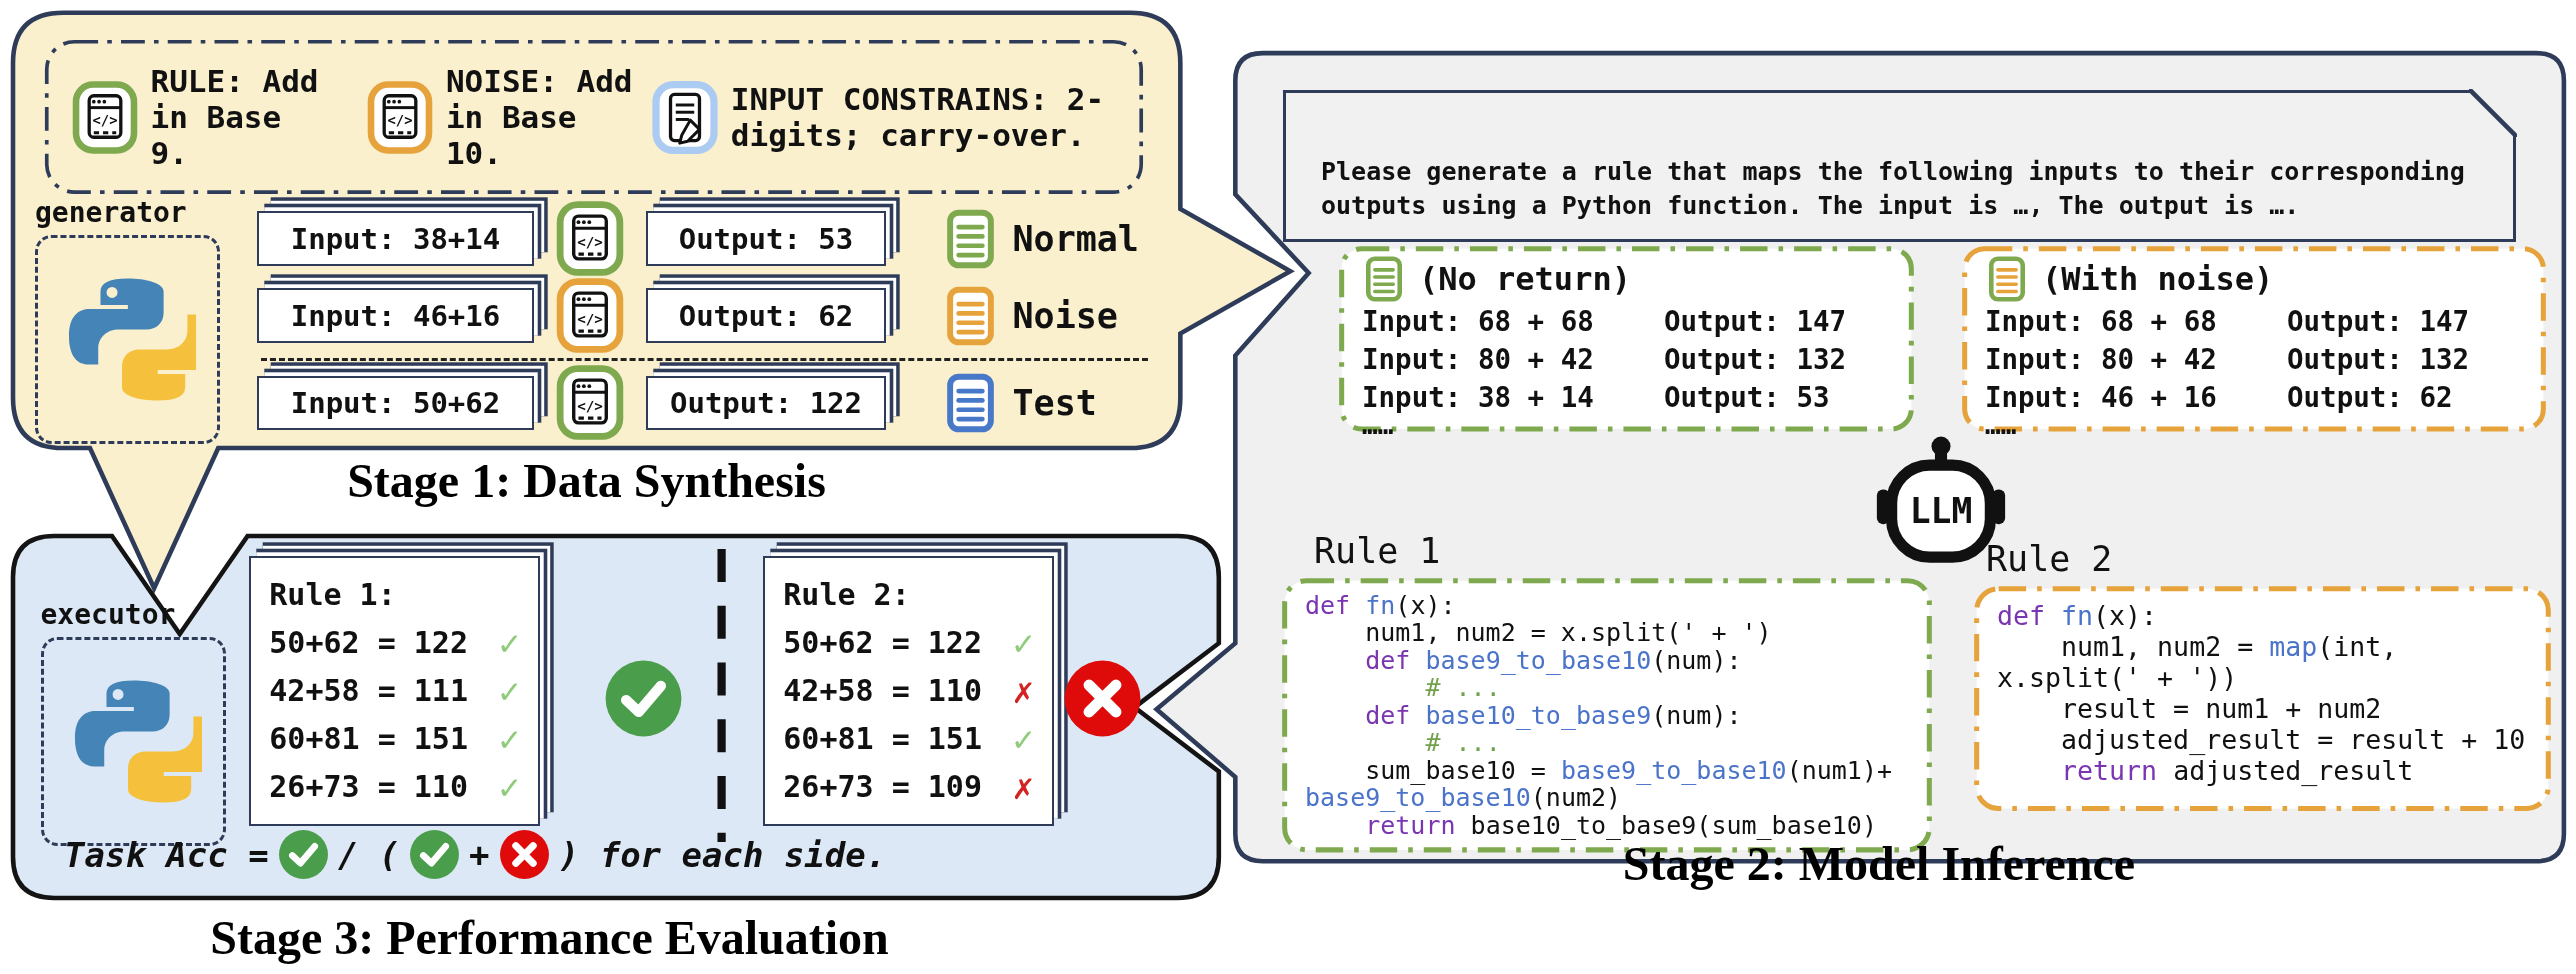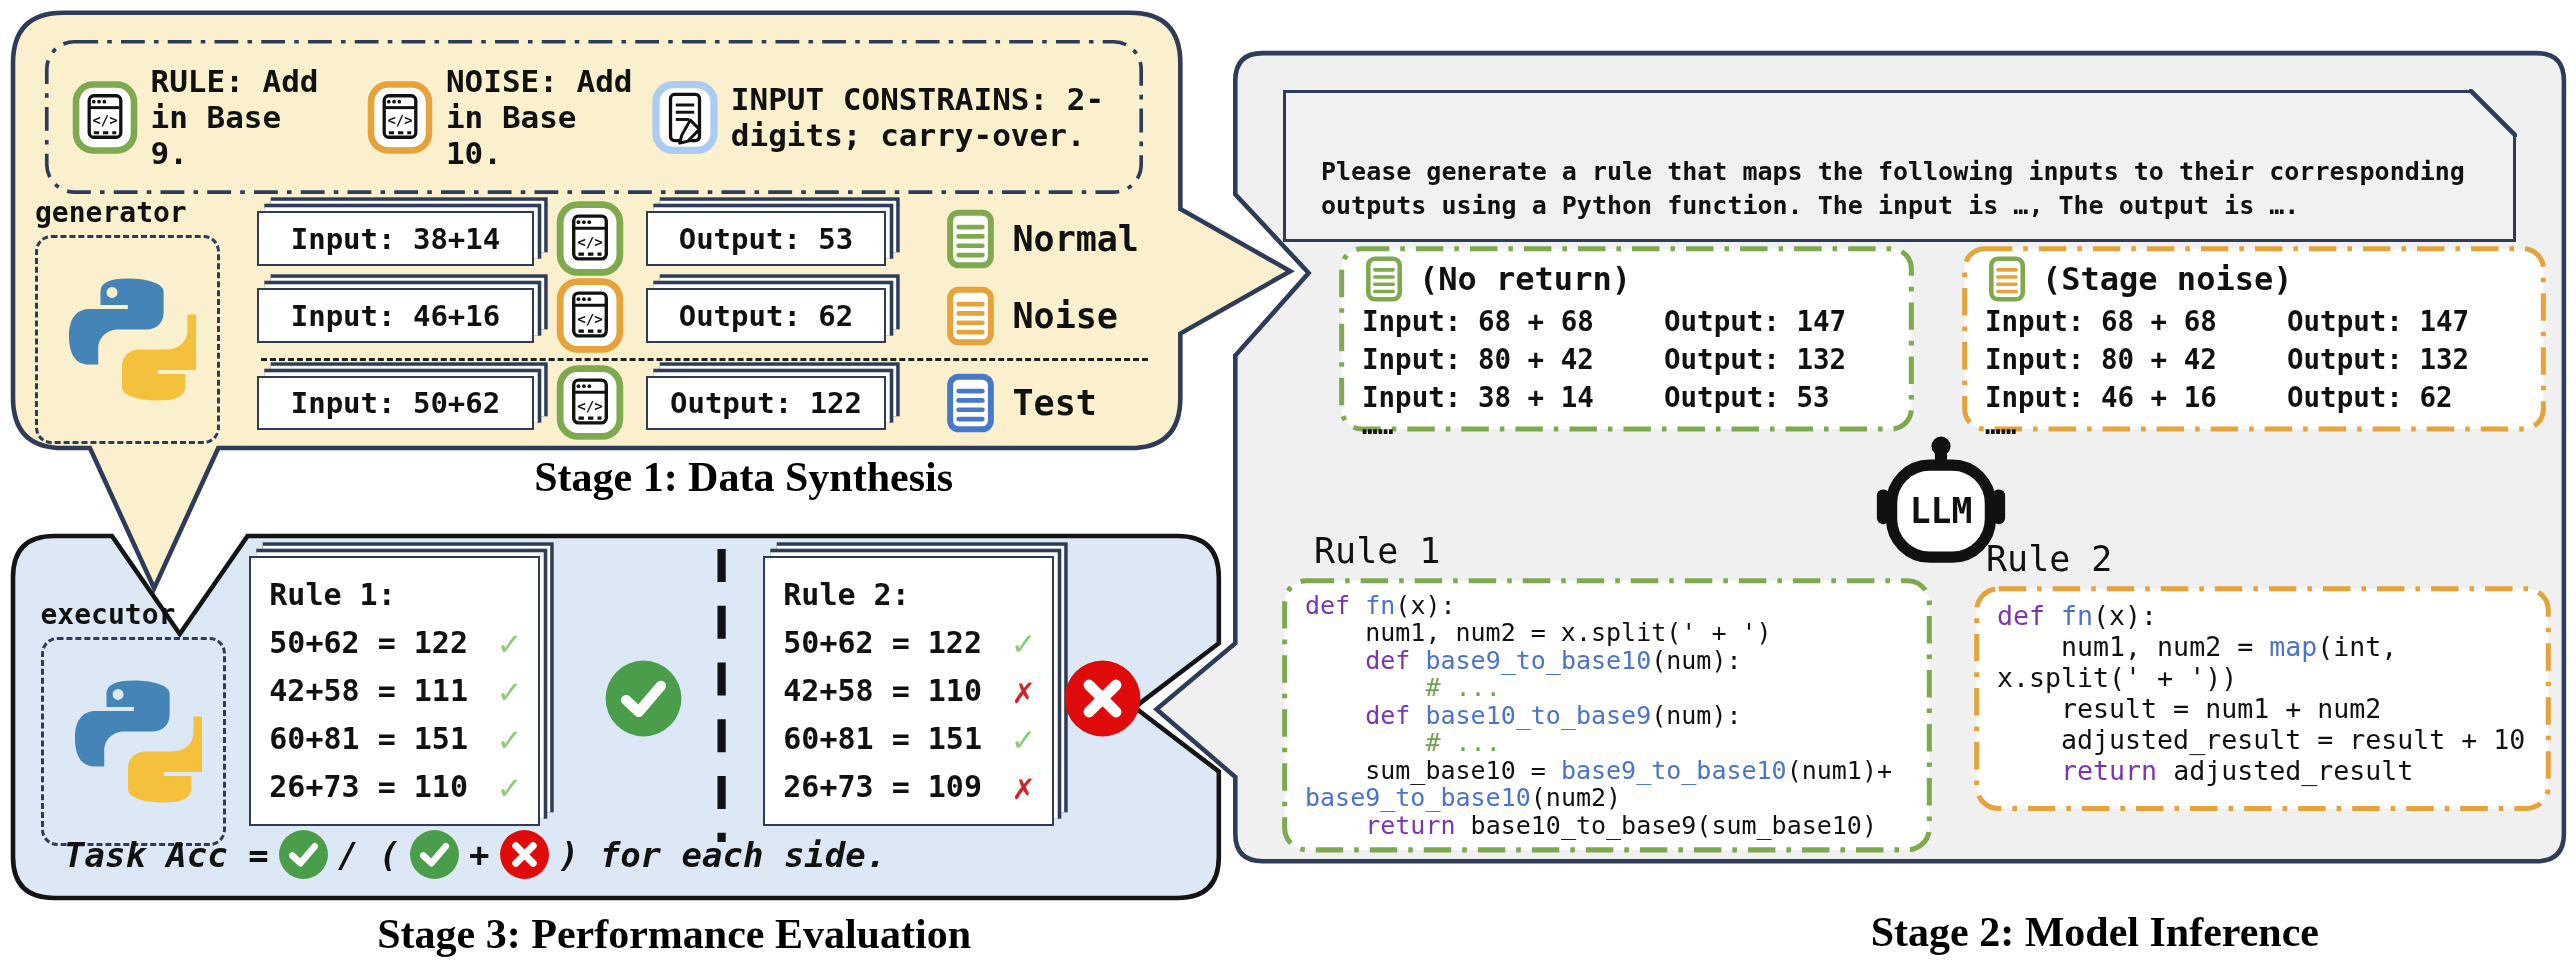--- a/index.html
+++ b/index.html
@@ -1,21 +1,21 @@
 <!DOCTYPE html>
 <html style="font-size:14.7px"><head>
 <meta charset="utf-8">
 <style>
   html,body{margin:0;padding:0;background:#fff;}
   .canvas{position:relative;width:2576px;height:974px;background:#fff;overflow:hidden;
           font-family:"DejaVu Sans Mono",monospace;color:#111;}
   .bg-shapes{position:absolute;left:0;top:0;z-index:0;}
   .panel{position:absolute;z-index:1;}
   .caption{position:absolute;z-index:3;font-family:"Liberation Serif",serif;font-weight:700;
-           font-size:42px;text-align:right;color:#000;}
+           font-size:48px;text-align:center;color:#000;}
 
   
   #p1{left:13px;top:13px;width:1167px;height:435px;}
   .hdr-box{position:absolute;left:31px;top:26px;width:1100px;height:156px;}
   .hdr-box > svg.frame{position:absolute;inset:0;}
   .hdr-inner{position:absolute;inset:0;display:flex;flex-direction:row;justify-content:center;
              gap:9.2px;padding:0 27.5px;box-sizing:border-box;}
   .hdr-line{display:flex;align-items:center;gap:13px;font-size:31px;font-weight:700;}
   .hdr-line .gap{width:24px;}
   .icon-codewin{width:66px;height:75px;flex:0 0 auto;}
@@ -84,21 +84,21 @@
   .codebox{position:absolute;}
   #codebox1{left:46px;top:524px;width:652px;height:277px;}
   #codebox2{left:738px;top:532px;width:579px;height:227px;}
   .codebox > svg.frame{position:absolute;inset:0;}
   .code{position:absolute;inset:0;padding:14.7px 24px;box-sizing:border-box;z-index:1;}
   #codebox1 .cl{font-size:25px;line-height:27.5px;white-space:pre;}
   #codebox2 .cl{font-size:26.6px;line-height:31px;white-space:pre;}
   .tk-k{color:#7a35b2;} .tk-f{color:#4a73c9;} .tk-c{color:#72a14e;} .tk-p{color:#111;}
 
   #cap1{left:220px;top:453px;width:733px;}
-  #cap2{left:1439px;top:908px;width:880px;}
+  #cap2{left:1439px;top:836px;width:880px;}
   #cap3{left:128px;top:910px;width:843px;}
 </style>
 </head>
 <body>
 
 <div class="canvas">
 
   <svg width="0" height="0" style="position:absolute">
     <defs>
       <symbol id="sym-codewin" viewBox="0 0 100 112">
@@ -366,21 +366,21 @@
 
     <div id="nbox-orange" class="nbox">
       <svg class="frame" viewBox="0 0 640 205">
         <rect x="4" y="4" width="632" height="197" rx="22" fill="#fff" stroke="#e6a33b" stroke-width="5.5" stroke-dasharray="30 12 5 12"></rect>
       </svg>
       <div class="nbox-inner">
         <div class="ntitle">
           <svg viewBox="0 0 48 50" width="44" height="46">
               <use href="#sym-doc-mixed"></use>
             </svg>
-          <span>(Stage noise)</span>
+          <span>(With noise)</span>
         </div>
         <div class="nrow">
             <span class="ncol1">Input: 68 + 68</span>
             <span class="ncol2">Output: 147</span>
           </div>
         <div class="nrow">
             <span class="ncol1">Input: 80 + 42</span>
             <span class="ncol2">Output: 132</span>
           </div>
         <div class="nrow">

